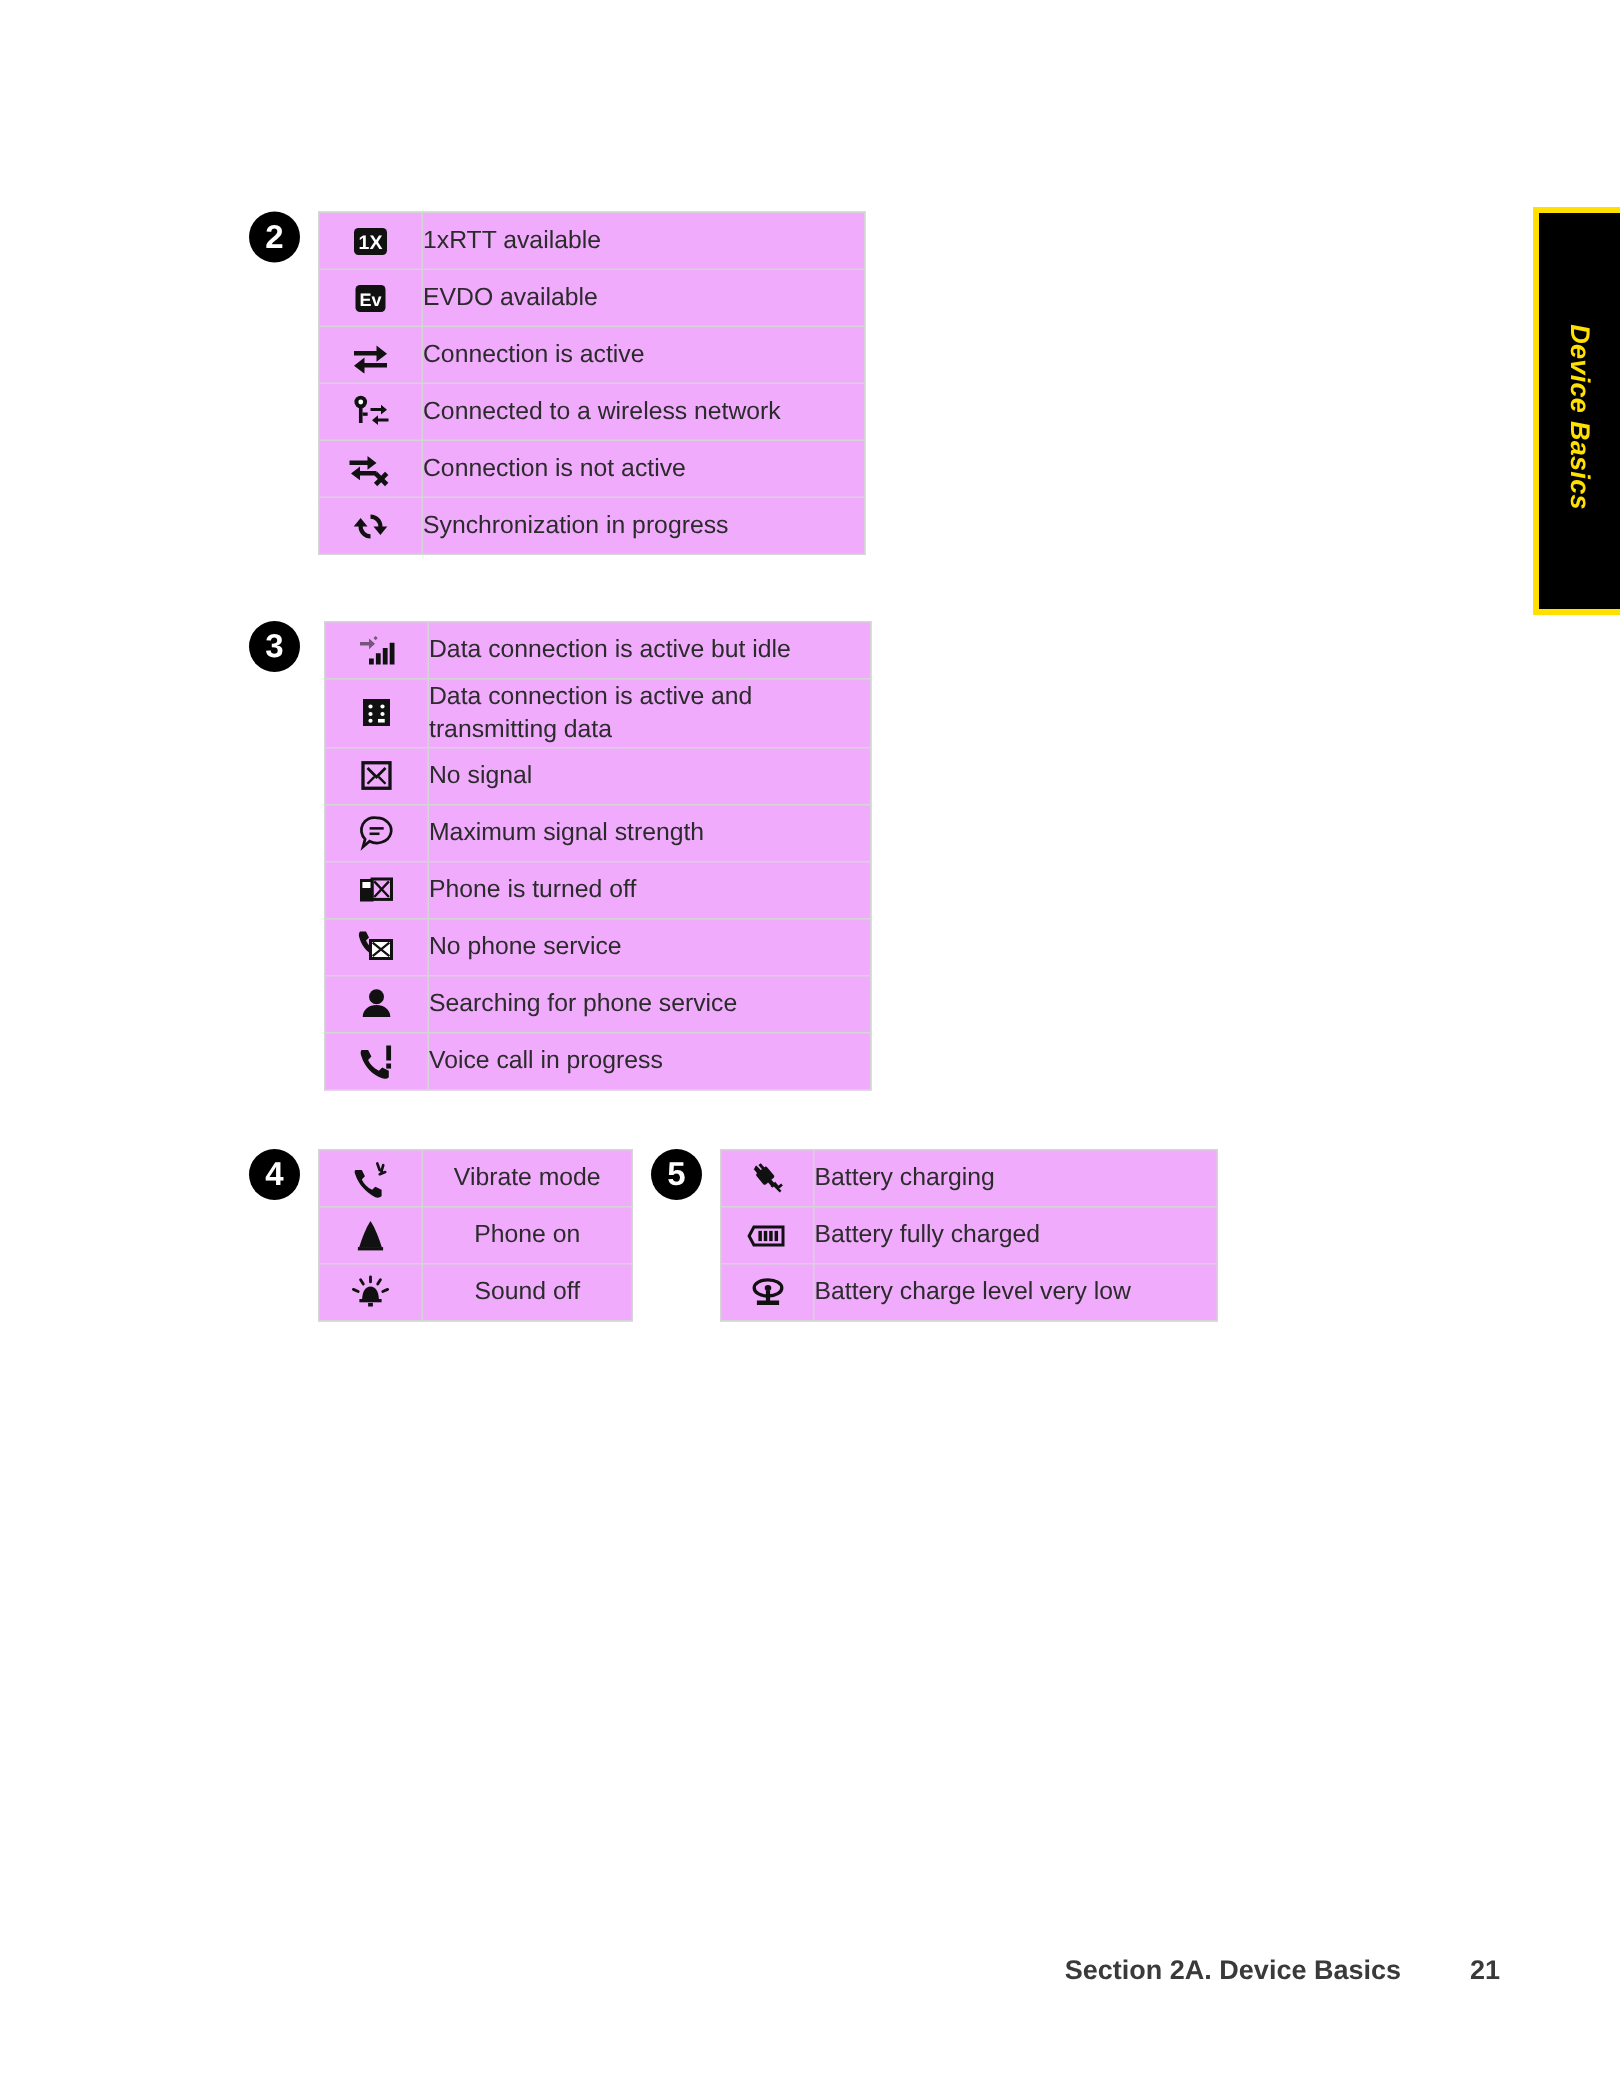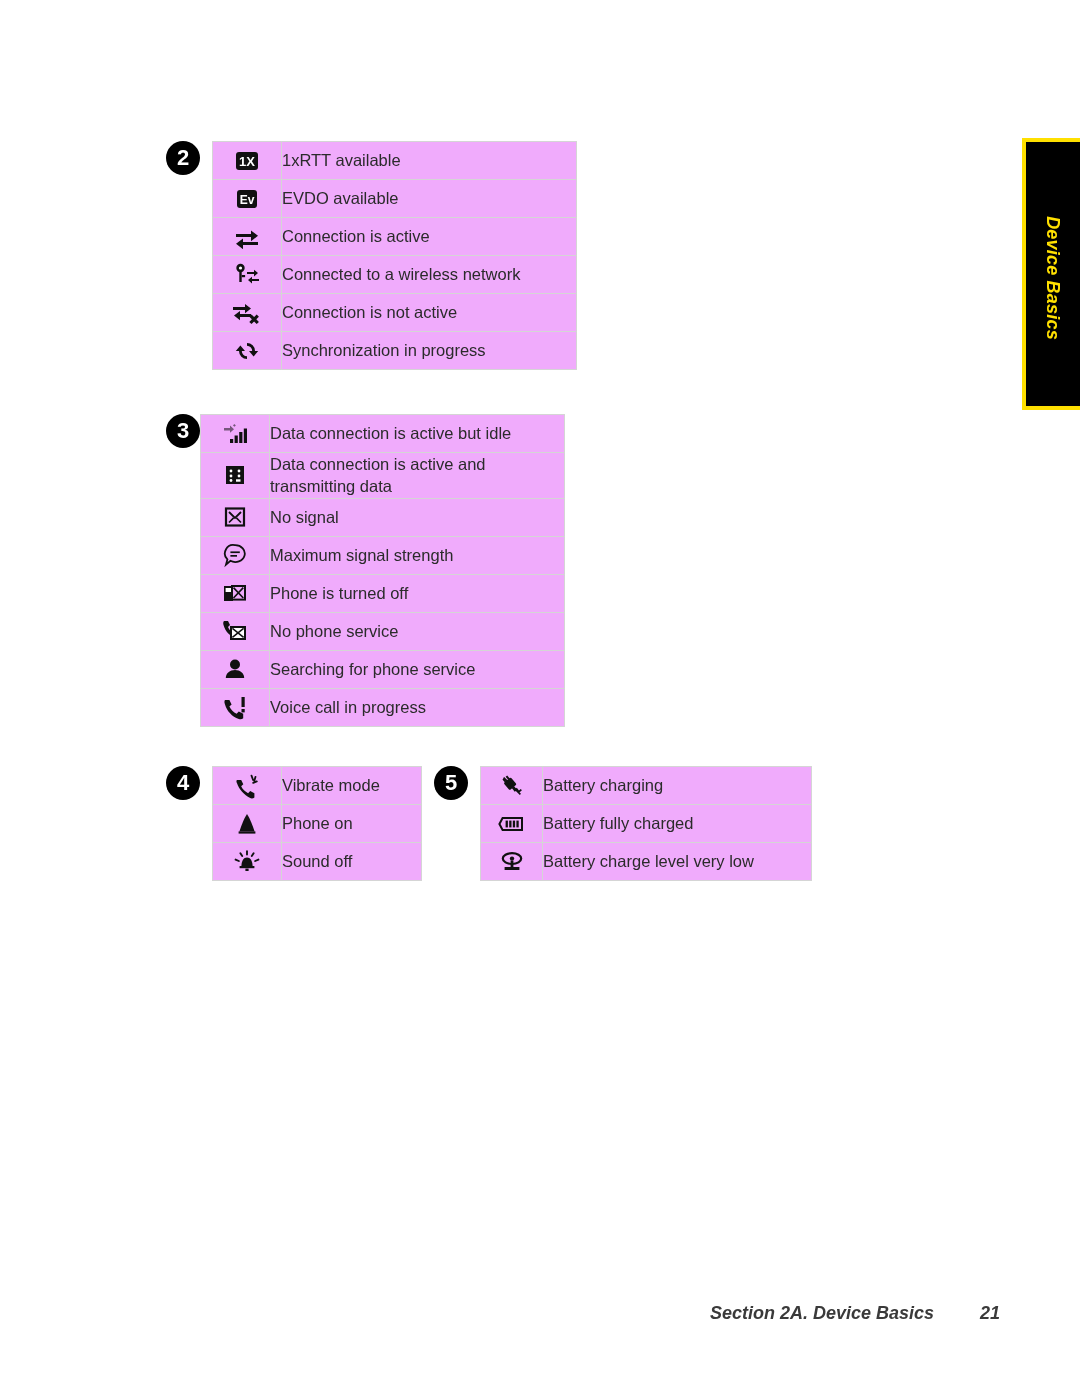--- a/index.html
+++ b/index.html
@@ -102,21 +102,20 @@
 
   
   .footer {
     position: absolute;
     left: 0;
     top: 1303px;
     width: 1080px;
     display: flex;
     justify-content: flex-end;
     align-items: baseline;
-    font-style: italic;
     font-weight: bold;
     font-size: 18px;
     color: #3a3a3a;
   }
   .footer-section { margin-right: 46px; }
   .footer-page { width: 100px; text-align: left; }
 </style>
 </head>
 <body>
 
@@ -198,21 +197,21 @@
         </span>
       </td>
       <td class="cell-text">Synchronization in progress</td>
     </tr>
   </tbody>
     </table>
 </div>
 
 <div class="block" style="left:166px; top:414px;">
   <div class="marker">3</div>
-  <table class="icon-table" style="margin-left:0; width:365px;">
+  <table class="icon-table" style="margin-left:16px; width:365px;">
     <tbody>
         <tr>
       <td class="cell-icon">
         <span class="ic">
           <svg width="28" height="26" viewBox="0 0 28 26">
             <path d="M3 7 h6 v-2.4 l4 3.6 -4 3.6 V9.4 H3z" fill="#111" opacity="0.55"></path>
             <path d="M12 4.4 l1.4-1.4 1.4 1.4 -1.4 1.4z" fill="#111" opacity="0.55"></path>
             <rect x="9" y="18" width="3.2" height="4" fill="#111"></rect>
             <rect x="13.6" y="14.5" width="3.2" height="7.5" fill="#111"></rect>
             <rect x="18.2" y="11" width="3.2" height="11" fill="#111"></rect>
@@ -312,21 +311,21 @@
         </span>
       </td>
       <td class="cell-text">Voice call in progress</td>
     </tr>
   </tbody>
     </table>
 </div>
 
 <div class="block" style="left:166px; top:766px;">
   <div class="marker">4</div>
-  <table class="icon-table" style="margin-left:12px; width:210px;">
+  <table class="icon-table" style="margin-left:12px; width:210px;text-align:center;">
     <tbody>
         <tr>
       <td class="cell-icon">
         <span class="ic">
           <svg width="26" height="26" viewBox="0 0 26 26">
             <path d="M3 7 l4.2 0 2.1 4.2 -2.1 2.1 c1.4 3 3.8 5.4 6.9 6.9 l2.1-2.1 4.2 2.1 0 4.2
                      c-1.1 1.1 -2.8 1.3 -4.2 0.7 C10 21.9 5.1 16.6 3 10.3 2.3 8.6 2.2 7.6 3 7z" fill="#111"></path>
             <path d="M17.5 2.6 l1.6 4.4 M21.5 3.8 l-1.2 4.2 M22.8 8.4 l-3.6 1.4" stroke="#111" stroke-width="1.8" stroke-linecap="round"></path>
           </svg>
         </span>

